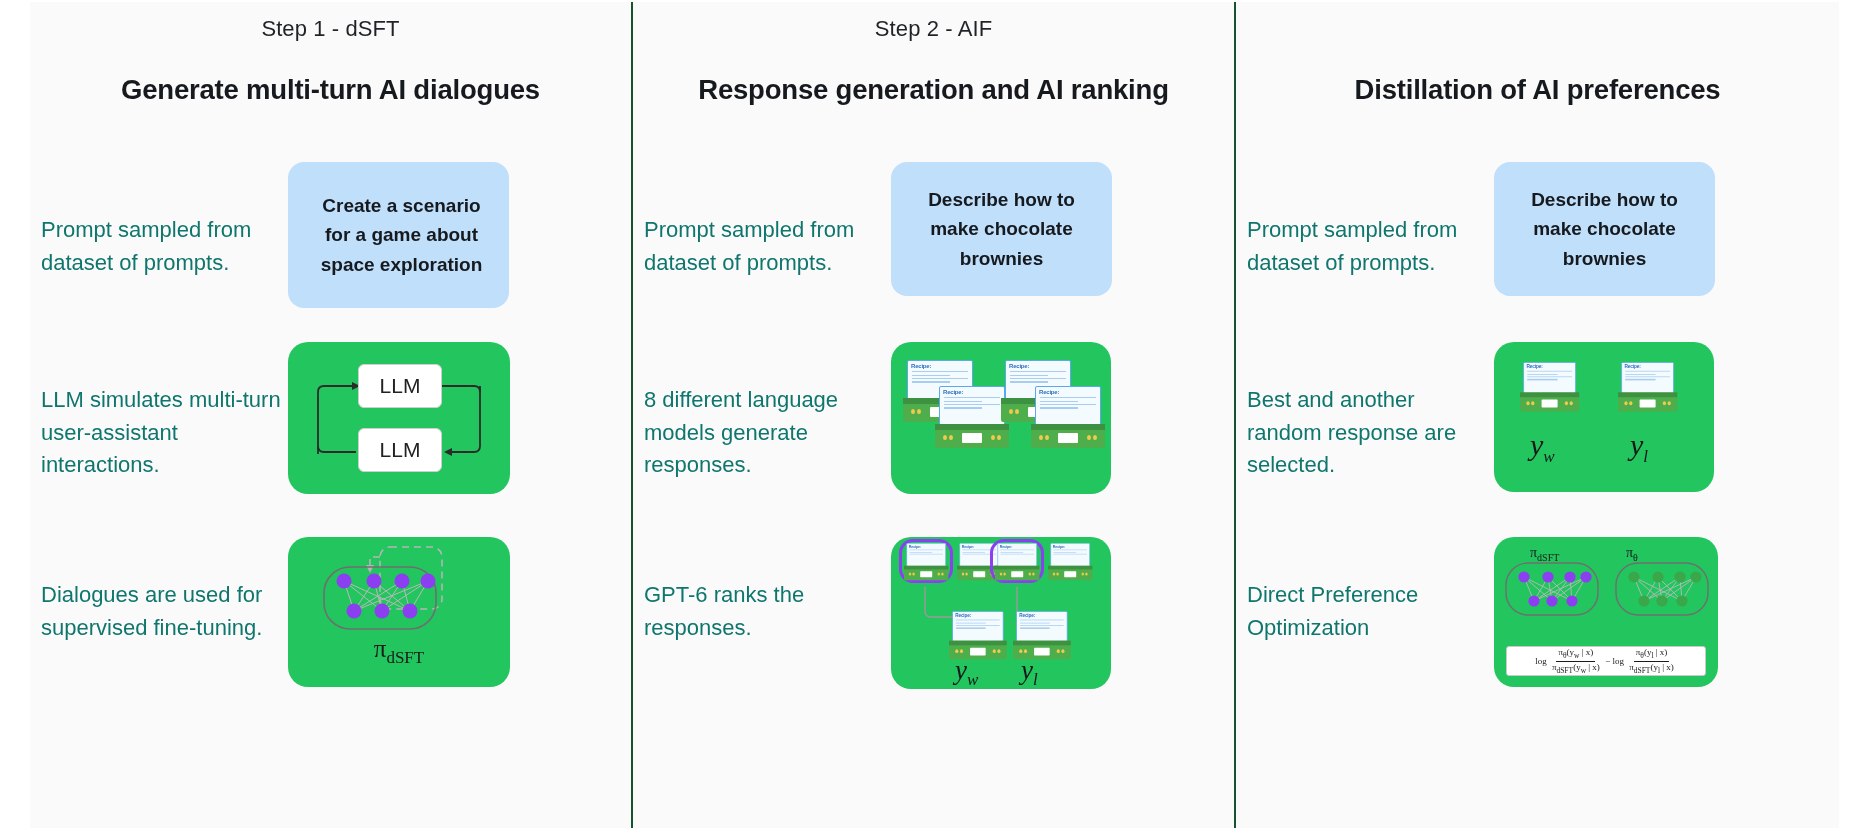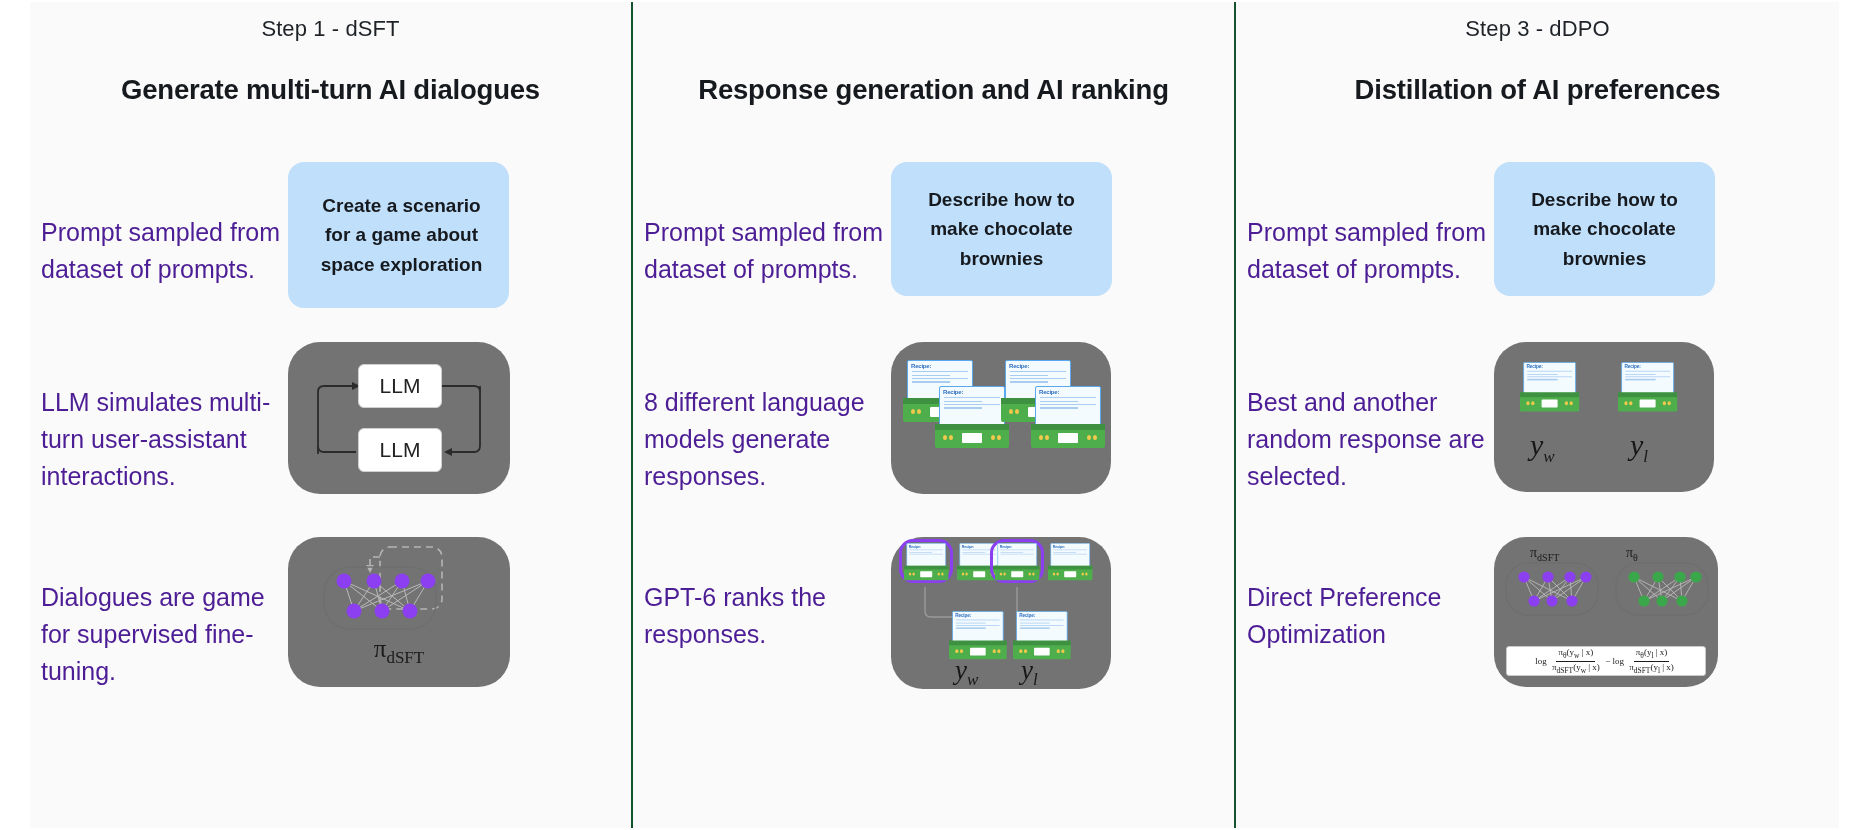--- a/index.html
+++ b/index.html
@@ -54,23 +54,23 @@
     display: flex;
     align-items: flex-start;
   }
   .row-1 { top: 160px; height: 148px; }
   .row-2 { top: 340px; height: 152px; }
   .row-3 { top: 535px; height: 148px; }
 
   .row-text {
     width: 258px;
     padding-left: 11px;
-    font-size: 25px;
+    font-size: 22px;
     line-height: 1.48;
-    color: #4c1d95;
+    color: #0f766e;
   }
   .r1 .row-text { padding-top: 52px; }
   .r2 .row-text { padding-top: 42px; }
   .r3 .row-text { padding-top: 42px; }
 
   .row-art {
     width: 334px;
     display: flex;
     justify-content: flex-start;
   }
@@ -86,22 +86,22 @@
     line-height: 1.55;
     text-align: center;
     padding: 26px 14px;
     display: flex; align-items: center; justify-content: center;
   }
   .bubble.tall { height: 146px; padding-left: 20px; }
   .bubble.short { height: 134px; }
 
   
   .panel {
-    background: #737373;
-    border-radius: 32px;
+    background: #22c55e;
+    border-radius: 20px;
     position: relative;
   }
   .panel-llm { width: 222px; height: 152px; }
   .panel-nn  { width: 222px; height: 150px; }
   .panel-cards { width: 220px; height: 152px; }
   .panel-rank  { width: 220px; height: 152px; }
   .panel-sel   { width: 220px; height: 150px; }
   .panel-dpo   { width: 224px; height: 150px; }
 
   
@@ -240,21 +240,21 @@
               <path d="M30 108 L30 124 Q30 130 36 130" fill="none" stroke="#2b2b2b" stroke-width="1.8" opacity="0"></path>
               <path d="M68 110 L36 110 Q30 110 30 104" fill="none" stroke="#2b2b2b" stroke-width="1.8"></path>
             </svg>
             <div class="llm-box top">LLM</div>
             <div class="llm-box bot">LLM</div>
           </div>
         </div>
       </div>
 
       <div class="row row-3 r3">
-        <div class="row-text">Dialogues are game for supervised fine-tuning.</div>
+        <div class="row-text">Dialogues are used for supervised fine-tuning.</div>
         <div class="row-art">
           <div class="panel panel-nn">
             <svg class="nn-svg" width="222" height="150" viewBox="0 0 222 150">
               <rect x="92" y="10" width="62" height="62" rx="10" fill="none" stroke="#b5b5b5" stroke-width="1.6" stroke-dasharray="7 5"></rect>
               <path d="M92 20 L82 20 L82 30" fill="none" stroke="#b5b5b5" stroke-width="1.6" stroke-dasharray="7 5"></path>
               <polygon points="78,28 86,28 82,36" fill="#b5b5b5"></polygon>
               <rect x="36" y="30" width="112" height="62" rx="26" fill="none" stroke="#6f6f6f" stroke-width="1.6"></rect>
               <g stroke="#b9b9b9" stroke-width="1">
                 <line x1="56" y1="44" x2="66" y2="74"></line>
                   <line x1="56" y1="44" x2="94" y2="74"></line>
@@ -281,20 +281,21 @@
             </svg>
             <div class="pi-label" style="top:98px;">
               <span>π</span><sub style="font-size:17px;">dSFT</sub>
             </div>
           </div>
         </div>
       </div>
     </div>
 
     <div class="column">
+      <div class="step-label">Step 2 - AIF</div>
       <div class="col-title">Response generation and AI ranking</div>
 
       <div class="row row-1 r1">
         <div class="row-text">Prompt sampled from dataset of prompts.</div>
         <div class="row-art">
           <div class="bubble short">Describe how to make chocolate brownies</div>
         </div>
       </div>
 
       <div class="row row-2 r2">
@@ -451,21 +452,20 @@
             </div>
             <div class="y-label" style="left:130px; top:118px;">
               <span>y</span><sub>l</sub>
             </div>
           </div>
         </div>
       </div>
     </div>
 
     <div class="column">
-      <div class="step-label">Step 3 - dDPO</div>
       <div class="col-title">Distillation of AI preferences</div>
 
       <div class="row row-1 r1">
         <div class="row-text">Prompt sampled from dataset of prompts.</div>
         <div class="row-art">
           <div class="bubble short">Describe how to make chocolate brownies</div>
         </div>
       </div>
 
       <div class="row row-2 r2">

